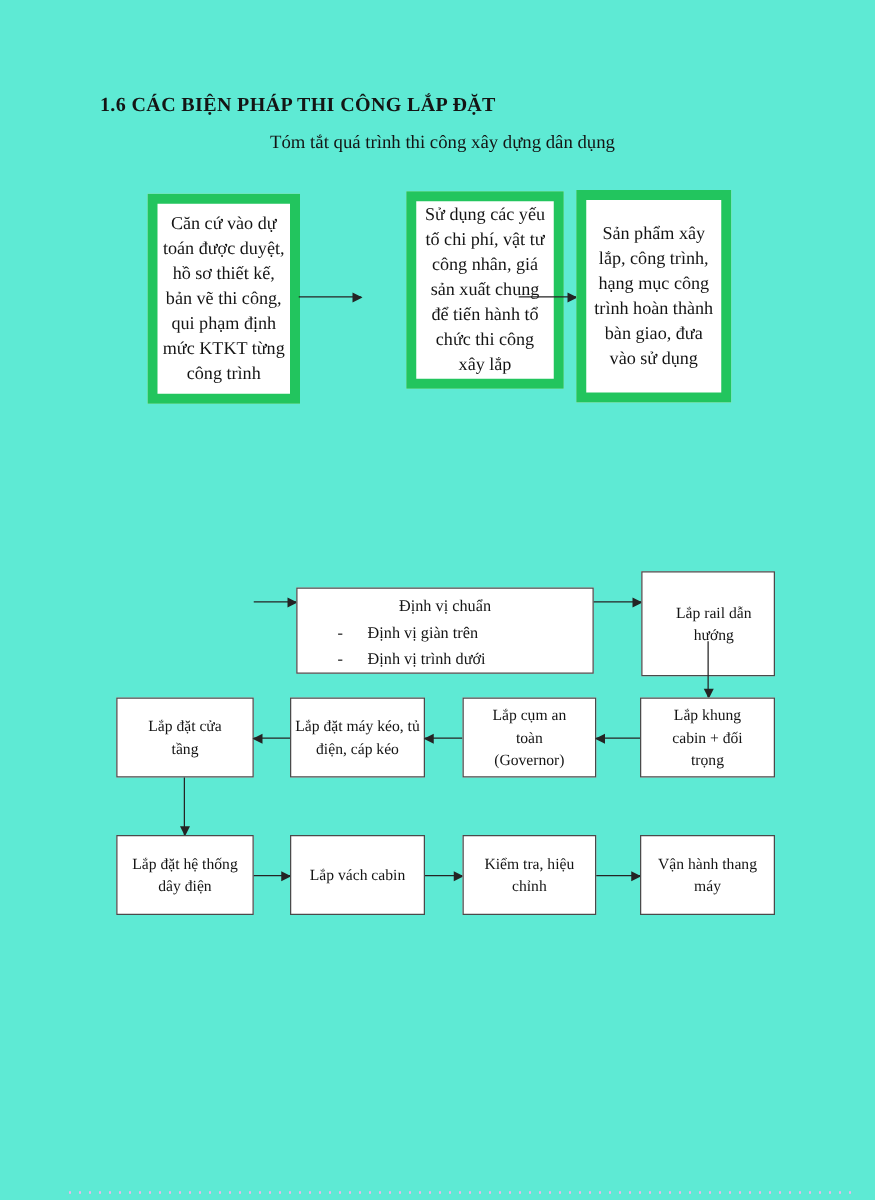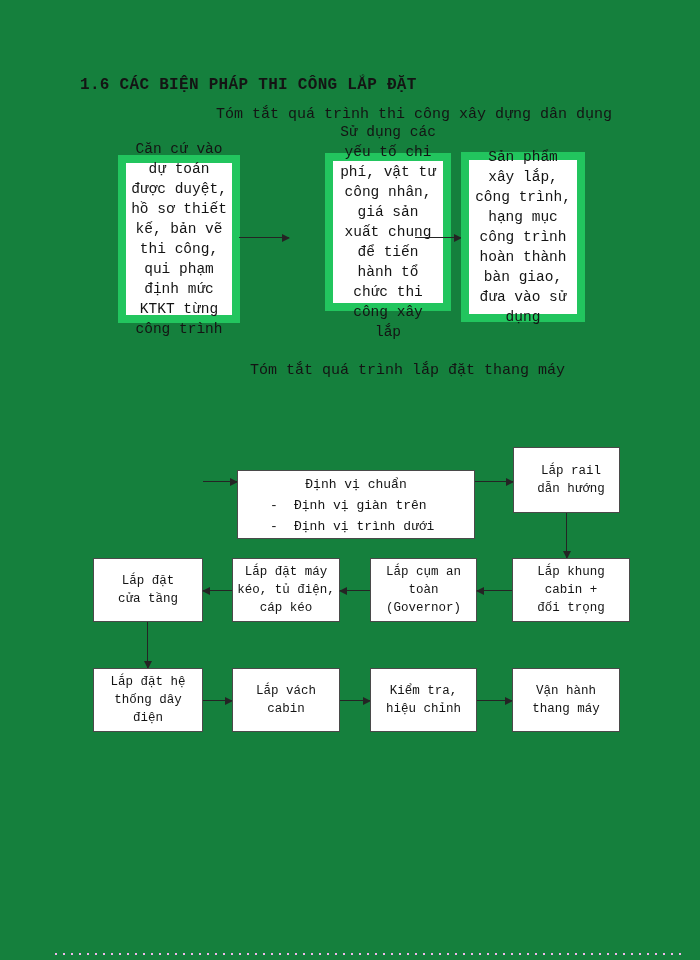--- a/index.html
+++ b/index.html
@@ -1,18 +1,18 @@
 <!DOCTYPE html>
 <html><head>
 <meta charset="utf-8">
 <style>
   html,body { margin:0; padding:0; background:#ffffff; }
   .page {
-    position:relative; width:700px; height:960px; background:#15803d;
-    font-family:Liberation Mono, monospace; color:#141414;
+    position:relative; width:700px; height:960px; background:#5eead4;
+    font-family:Liberation Serif, serif; color:#141414;
     overflow:hidden;
   }
   .heading {
     position:absolute; left:80px; top:76px; margin:0;
     font-size:16px; font-weight:bold; letter-spacing:0.3px;
   }
   .doc-subtitle { position:absolute; font-size:15px; }
   .sub-construction { left:216px; top:106px; }
   .sub-elevator   { left:250px; top:362px; }
 
@@ -71,38 +71,37 @@
   <div class="tbox" style="left:118px; top:155px; width:122px; height:168px;">Căn cứ vào dự toán được duyệt, hồ sơ thiết kế, bản vẽ thi công, qui phạm định mức KTKT từng công trình</div>
 
   <div class="arrow-h arrow-right" style="left:239px; top:237px; width:50px;"></div>
 
   <div class="tbox" style="left:289px; top:153px; width:126px; height:158px;margin-left:36px;">Sử dụng các yếu tố chi phí, vật tư công nhân, giá sản xuất chung để tiến hành tổ chức thi công xây lắp</div>
 
   <div class="arrow-h arrow-right" style="left:415px; top:237px; width:46px;"></div>
 
   <div class="tbox" style="left:461px; top:152px; width:124px; height:170px;">Sản phẩm xây lắp, công trình, hạng mục công trình hoàn thành bàn giao, đưa vào sử dụng</div>
 
-  <div class="doc-subtitle sub-elevator">Tóm tắt quá trình lắp đặt thang máy</div>
 
 
   <div class="arrow-h arrow-right" style="left:203px; top:481px; width:34px;"></div>
 
   <div class="fbox box-def" style="left:237px; top:446px; width:238px; height:69px;">
     <div class="t">Định vị chuẩn</div>
     <div class="item">
       <span class="dash">-</span><span>Định vị giàn trên</span>
     </div>
     <div class="item">
       <span class="dash">-</span><span>Định vị trình dưới</span>
     </div>
   </div>
 
   <div class="arrow-h arrow-right" style="left:475px; top:481px; width:38px;"></div>
 
-  <div class="fbox" style="left:513px; top:447px; width:107px; height:66px;padding-left:12px;">
+  <div class="fbox" style="left:513px; top:457px; width:107px; height:84px;padding-left:12px;">
     <span class="mw80">Lắp rail dẫn hướng</span>
   </div>
 
   <div class="arrow-v arrow-down" style="left:566px; top:513px; height:45px;"></div>
 
   <div class="fbox" style="left:93px; top:558px; width:110px; height:64px;">
     <span class="mw80">Lắp đặt cửa tầng</span>
   </div>
 
   <div class="arrow-h arrow-left" style="left:203px; top:590px; width:29px;"></div>
@@ -112,21 +111,21 @@
   </div>
 
   <div class="arrow-h arrow-left" style="left:340px; top:590px; width:30px;"></div>
 
   <div class="fbox" style="left:370px; top:558px; width:107px; height:64px;">
     <span class="mw80">Lắp cụm an toàn (Governor)</span>
   </div>
 
   <div class="arrow-h arrow-left" style="left:477px; top:590px; width:35px;"></div>
 
-  <div class="fbox" style="left:512px; top:558px; width:118px; height:64px;">
+  <div class="fbox" style="left:512px; top:558px; width:108px; height:64px;">
     <span class="mw80">Lắp khung cabin + đối trọng</span>
   </div>
 
   <div class="arrow-v arrow-down" style="left:147px; top:622px; height:46px;"></div>
 
   <div class="fbox" style="left:93px; top:668px; width:110px; height:64px;">
     <span>Lắp đặt hệ thống dây điện</span>
   </div>
 
   <div class="arrow-h arrow-right" style="left:203px; top:700px; width:29px;"></div>

